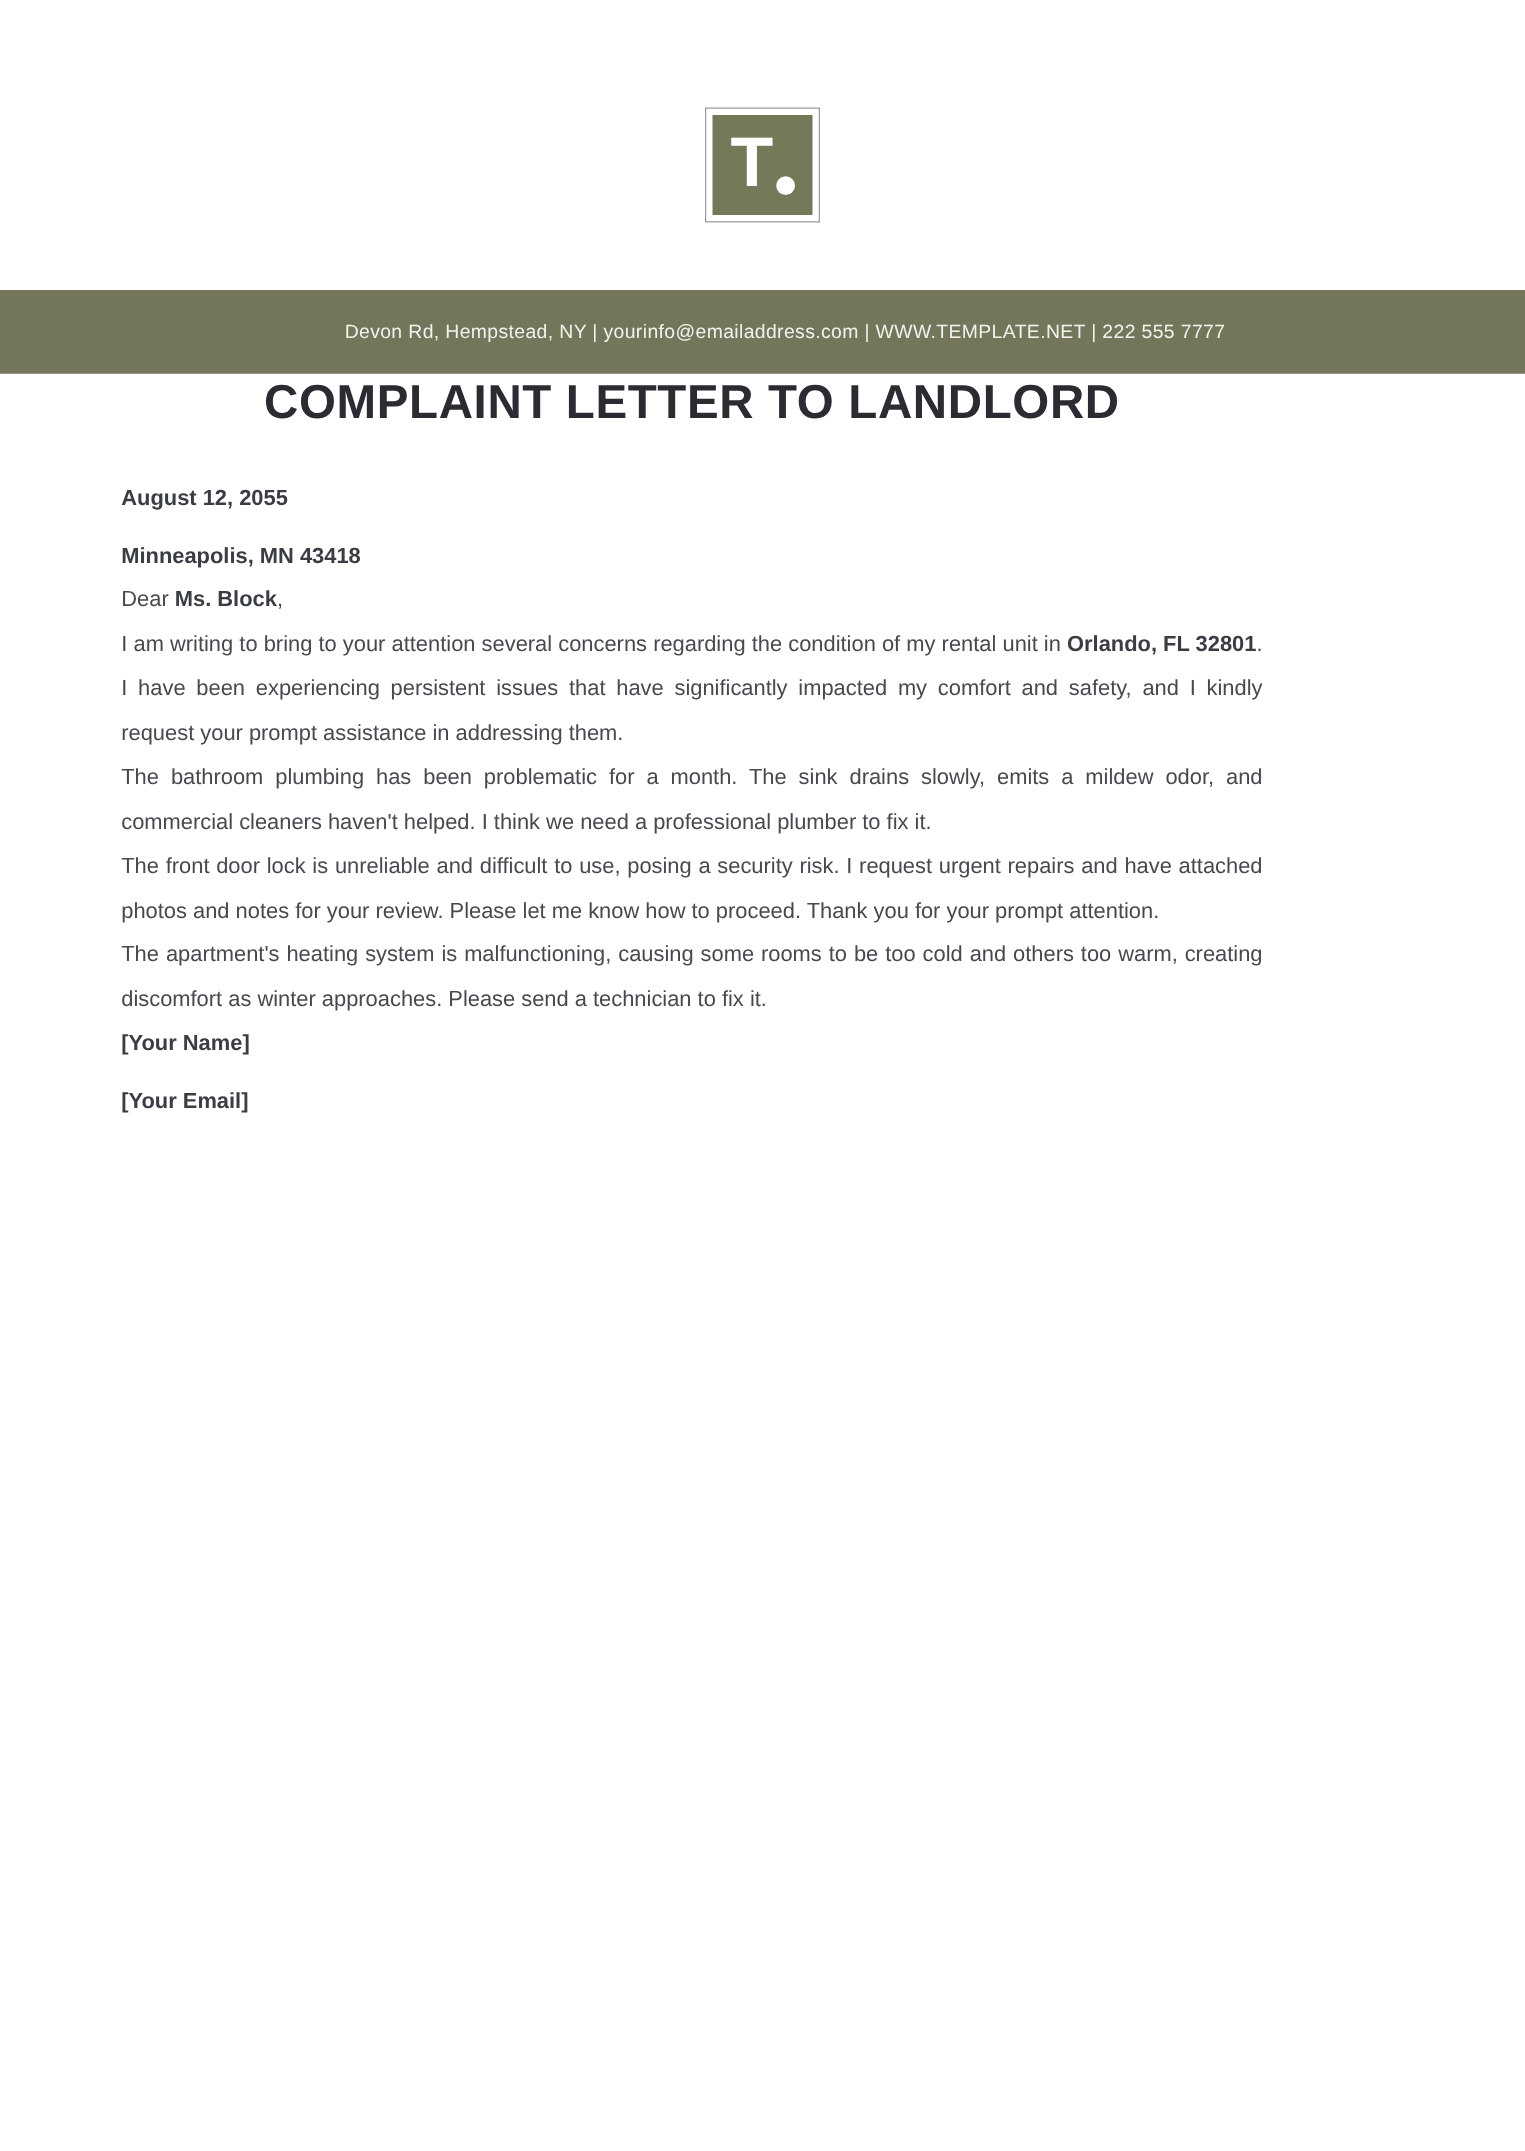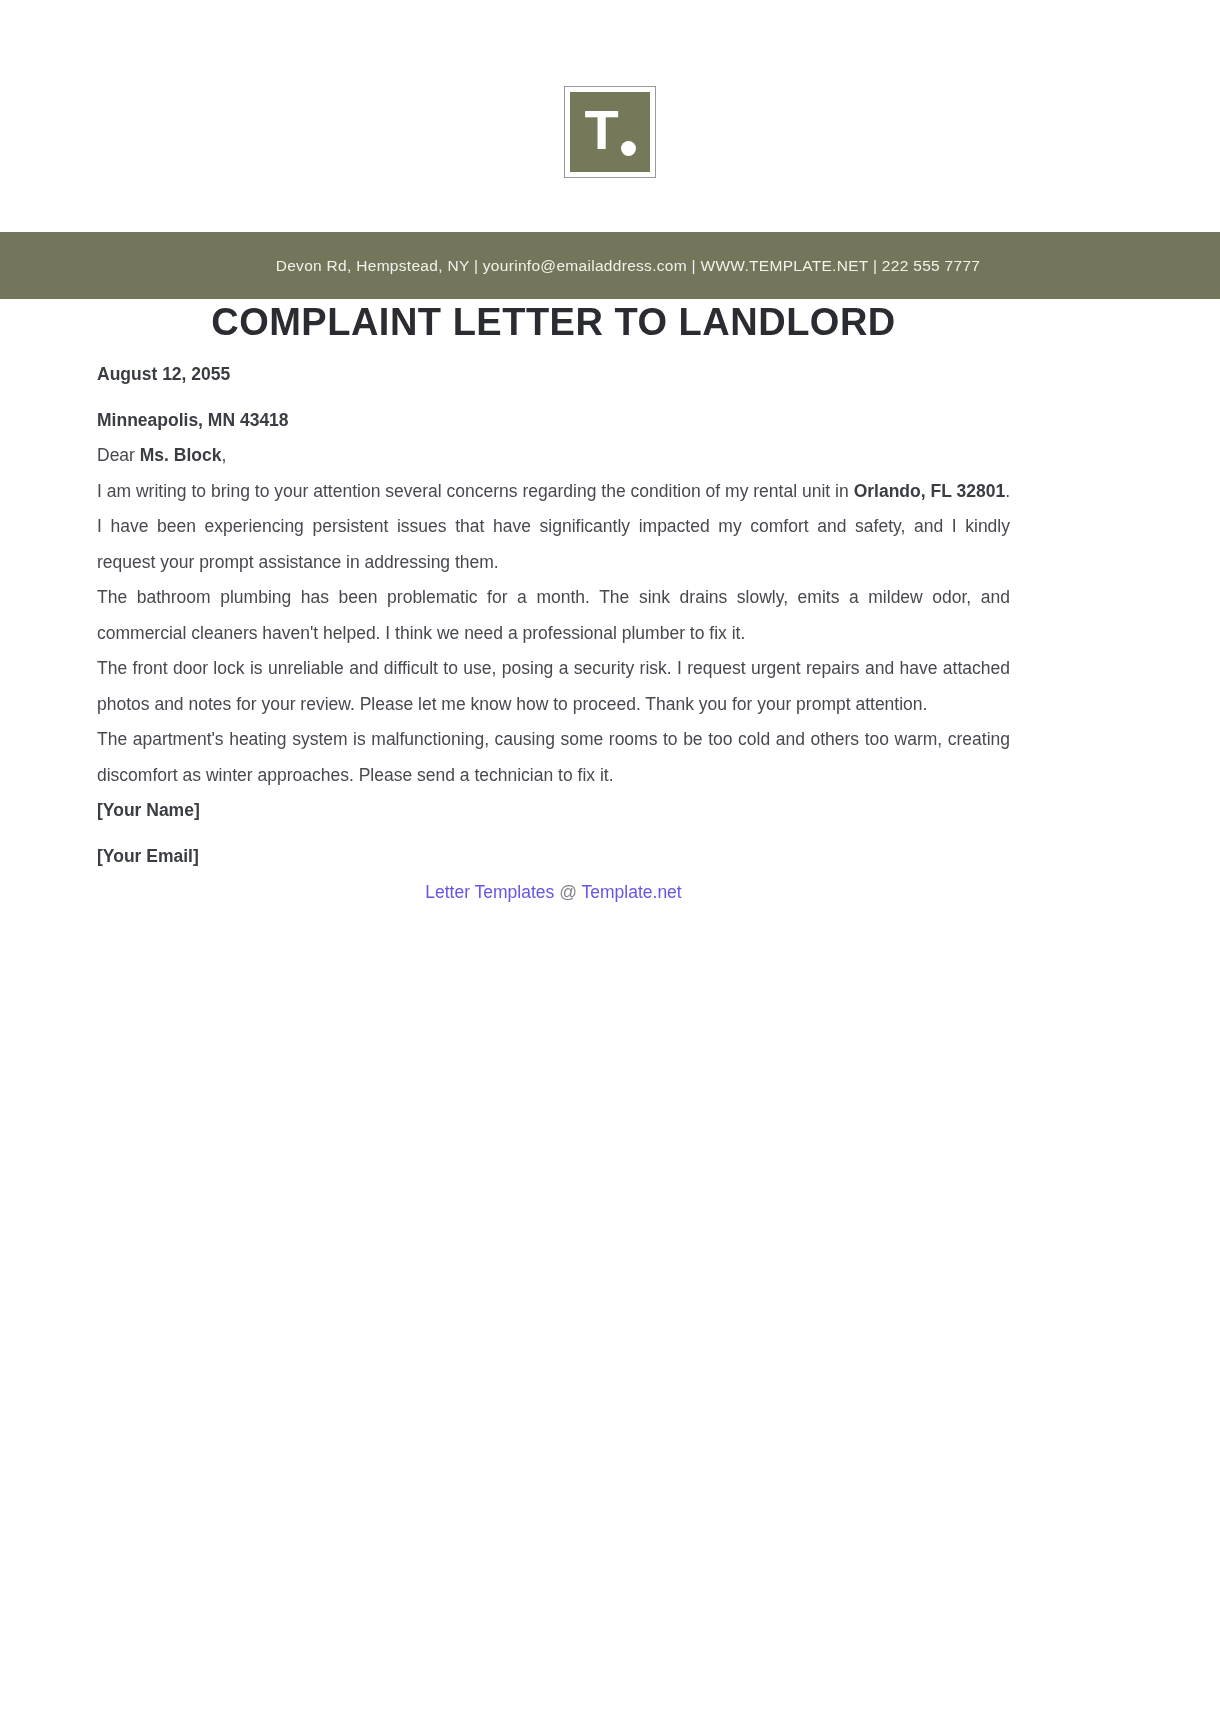--- a/index.html
+++ b/index.html
@@ -72,21 +72,21 @@
   }
   .letter-title {
     text-align: center;
     font-size: 38px;
     line-height: 46px;
     font-weight: 700;
     color: #2a2c32;
     letter-spacing: 0.5px;
   }
   .body-text {
-    margin-top: 12px;
+    margin-top: 36px;
     font-size: 17.5px;
     line-height: 35.5px;
     color: #47494f;
   }
   .line { }
   .bold { font-weight: 700; color: #3a3d43; }
   .gap-above { margin-top: 10px; }
   .para { text-align: justify; }
   .footer-line {
     width: 913px;
@@ -134,15 +134,14 @@
 
       <div class="para">The front door lock is unreliable and difficult to use, posing a security risk. I request urgent repairs and have attached photos and notes for your review. Please let me know how to proceed. Thank you for your prompt attention.</div>
 
       <div class="para">The apartment's heating system is malfunctioning, causing some rooms to be too cold and others too warm, creating discomfort as winter approaches. Please send a technician to fix it.</div>
 
       <div class="line bold">[Your Name]</div>
       <div class="line bold gap-above">[Your Email]</div>
     </div>
   </div>
 
-  <div class="footer-line"><span class="footer-link">Letter Templates</span><span class="footer-sep"> @ </span><span class="footer-link">Template.net</span></div>
 
 </div>
 
 </body></html>

